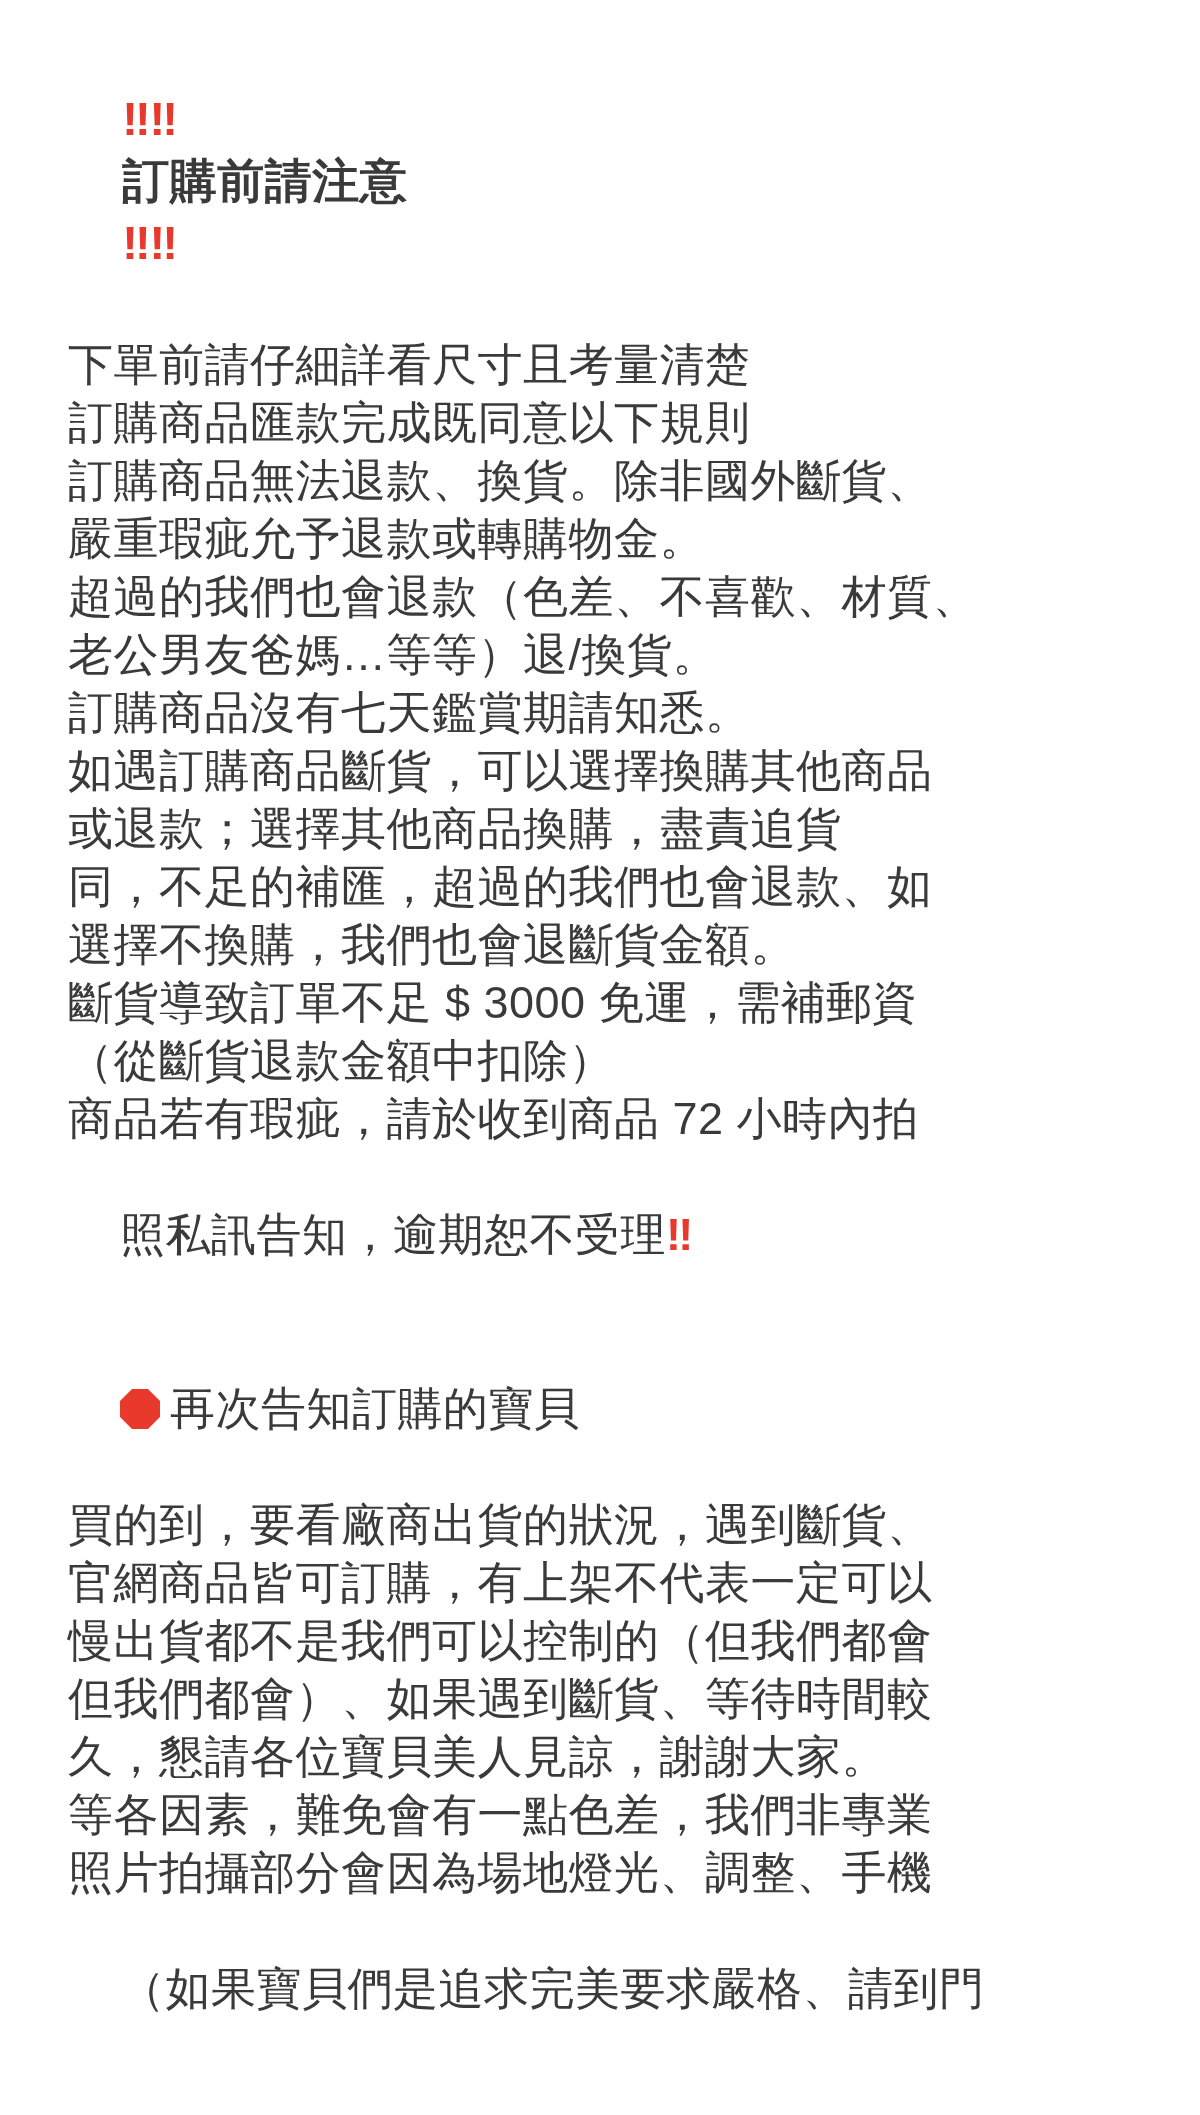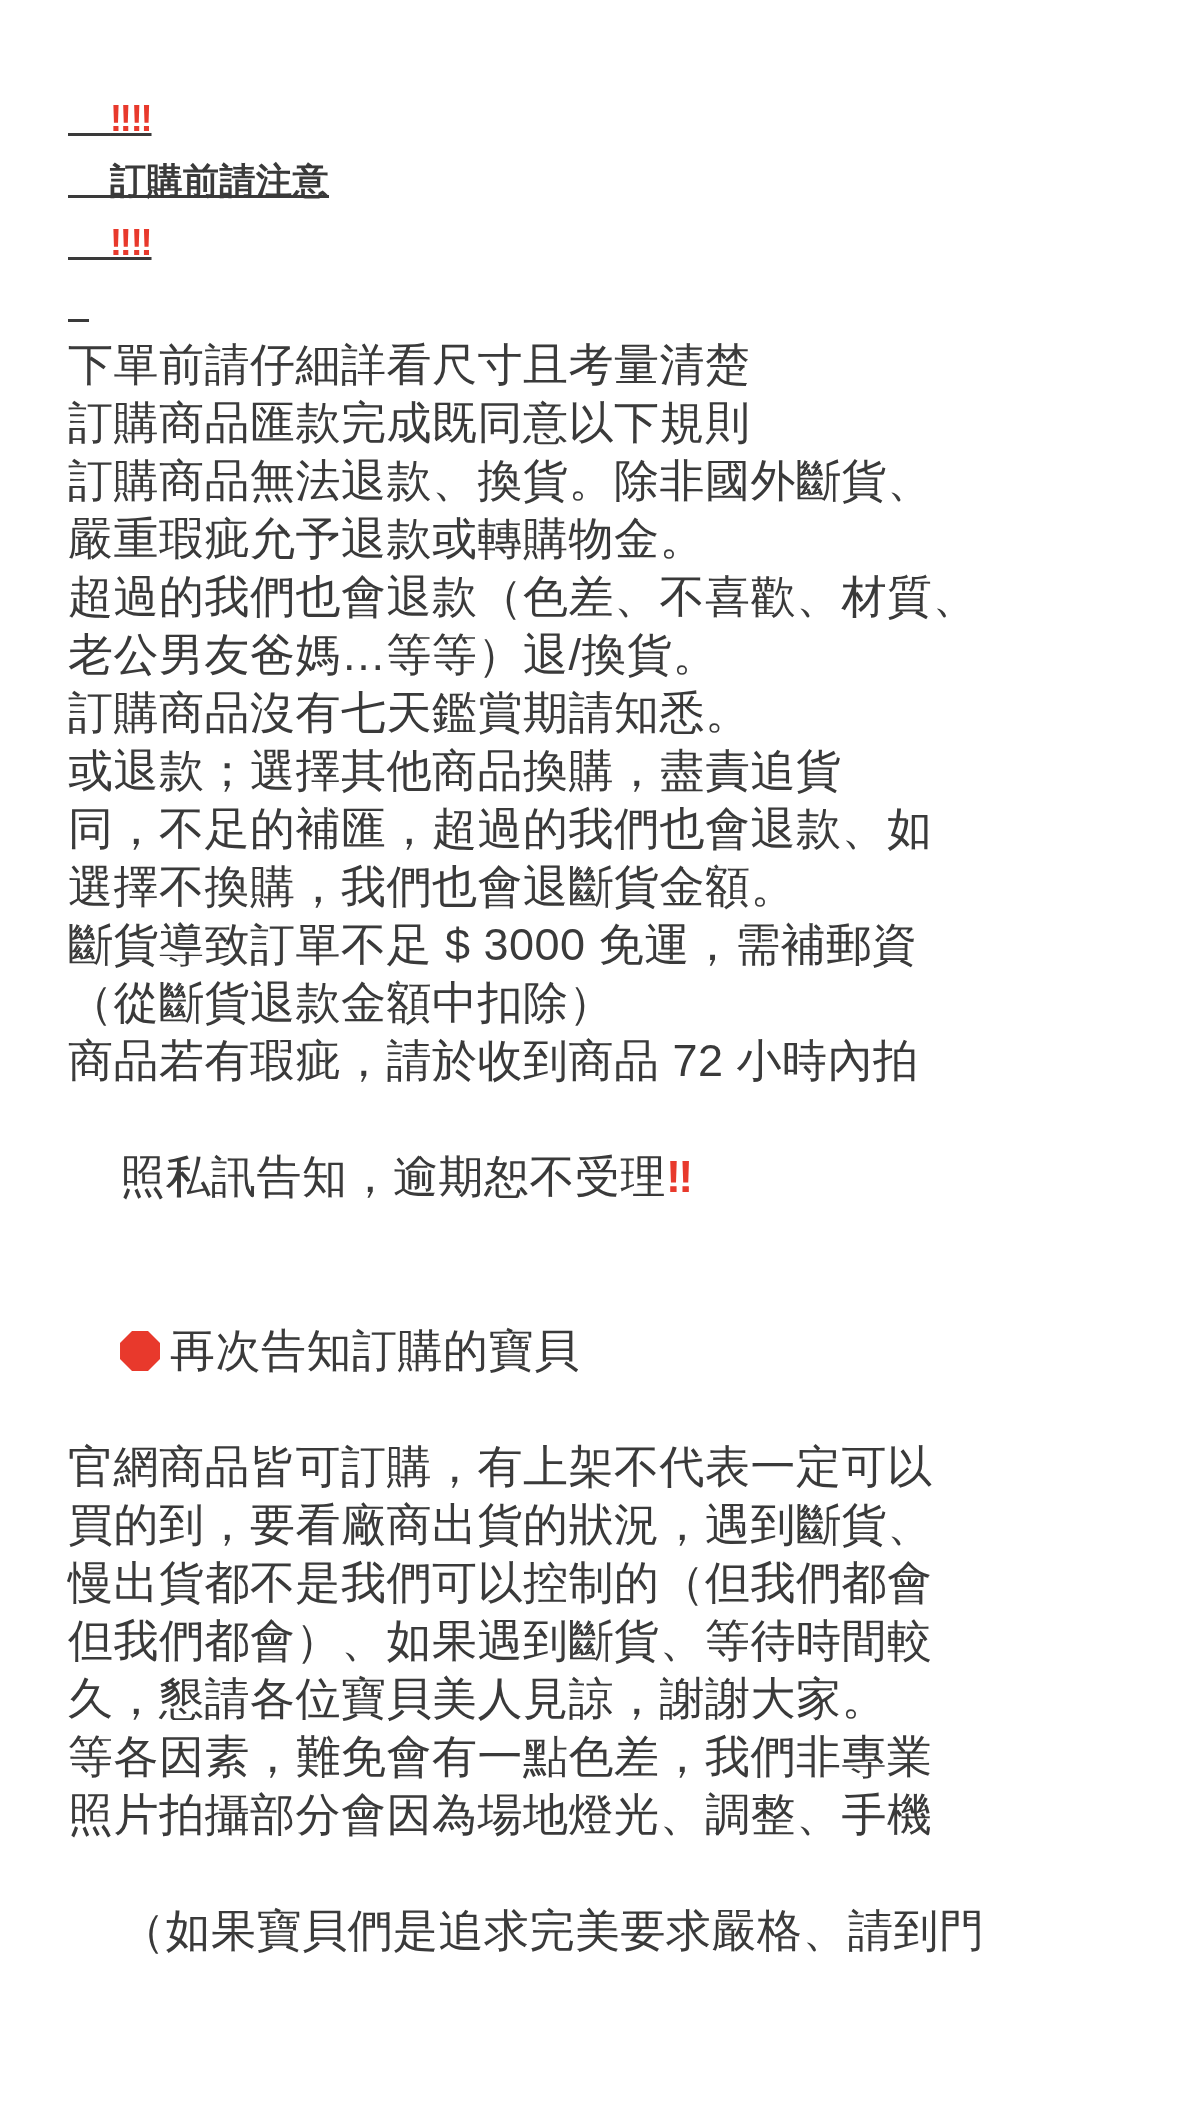--- a/index.html
+++ b/index.html
@@ -25,24 +25,23 @@
   .line {
     font-size: 45px;
     line-height: 58px;
     letter-spacing: 0.5px;
     white-space: pre-wrap;
     word-break: break-word;
     font-weight: 500;
   }
   .line.title {
     font-weight: 700;
-    font-size: 36px;
+    font-size: 47px;
     line-height: 62px;
     color: #3a3a3a;
-    text-decoration: underline;
   }
   .bang {
     color: #e8392c;
     font-weight: 700;
     letter-spacing: -1px;
   }
   .octagon-icon {
     display: inline-block;
     width: 40px;
     height: 40px;
@@ -67,37 +66,38 @@
     <span class="bang">‼‼</span>
   </div>
 
   <div class="line">下單前請仔細詳看尺寸且考量清楚</div>
   <div class="line">訂購商品匯款完成既同意以下規則</div>
   <div class="line">訂購商品無法退款、換貨。除非國外斷貨、</div>
   <div class="line">嚴重瑕疵允予退款或轉購物金。</div>
   <div class="line">超過的我們也會退款（色差、不喜歡、材質、</div>
   <div class="line">老公男友爸媽…等等）退/換貨。</div>
   <div class="line">訂購商品沒有七天鑑賞期請知悉。</div>
+  <div class="line">如遇訂購商品斷貨，可以選擇換購其他商品</div>
   <div class="line">或退款；選擇其他商品換購，盡責追貨</div>
   <div class="line">同，不足的補匯，超過的我們也會退款、如</div>
   <div class="line">選擇不換購，我們也會退斷貨金額。</div>
   <div class="line">斷貨導致訂單不足 $ 3000 免運，需補郵資</div>
   <div class="line">（從斷貨退款金額中扣除）</div>
   <div class="line">商品若有瑕疵，請於收到商品 72 小時內拍</div>
 
   <div class="line">
     <span>照私訊告知，逾期恕不受理</span><span class="bang">‼</span>
   </div>
 
   <div class="line">
     <span class="octagon-icon"></span><span>再次告知訂購的寶貝</span>
   </div>
 
+  <div class="line">買的到，要看廠商出貨的狀況，遇到斷貨、</div>
   <div class="line">官網商品皆可訂購，有上架不代表一定可以</div>
-  <div class="line">買的到，要看廠商出貨的狀況，遇到斷貨、</div>
   <div class="line">慢出貨都不是我們可以控制的（但我們都會</div>
   <div class="line">但我們都會）、如果遇到斷貨、等待時間較</div>
   <div class="line">久，懇請各位寶貝美人見諒，謝謝大家。</div>
   <div class="line">等各因素，難免會有一點色差，我們非專業</div>
   <div class="line">照片拍攝部分會因為場地燈光、調整、手機</div>
 
   <div class="line">
     <span class="underline">（如果寶貝們是追求完美要求嚴格、請到門</span>
   </div>
 

